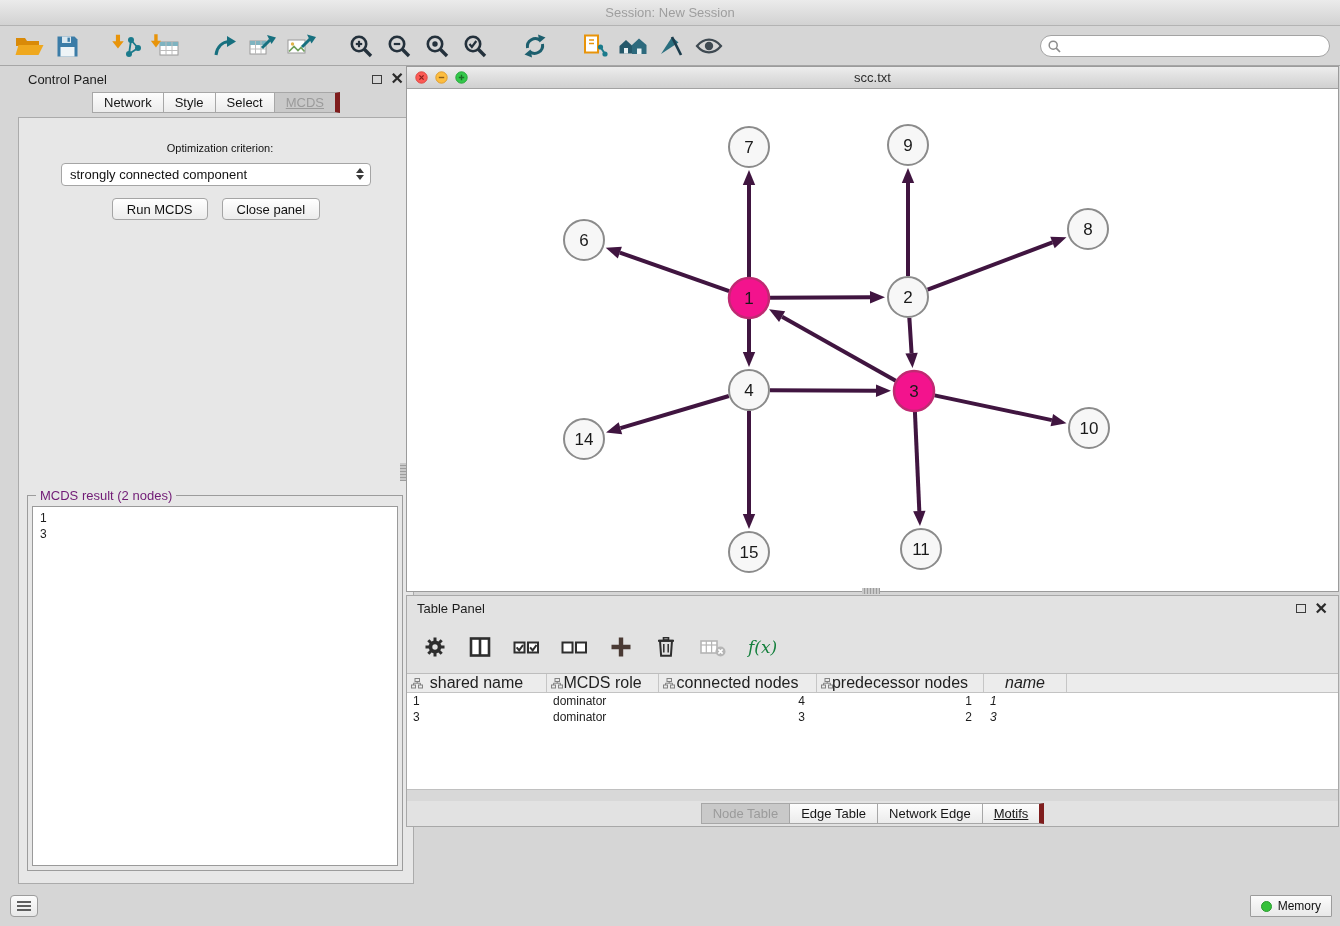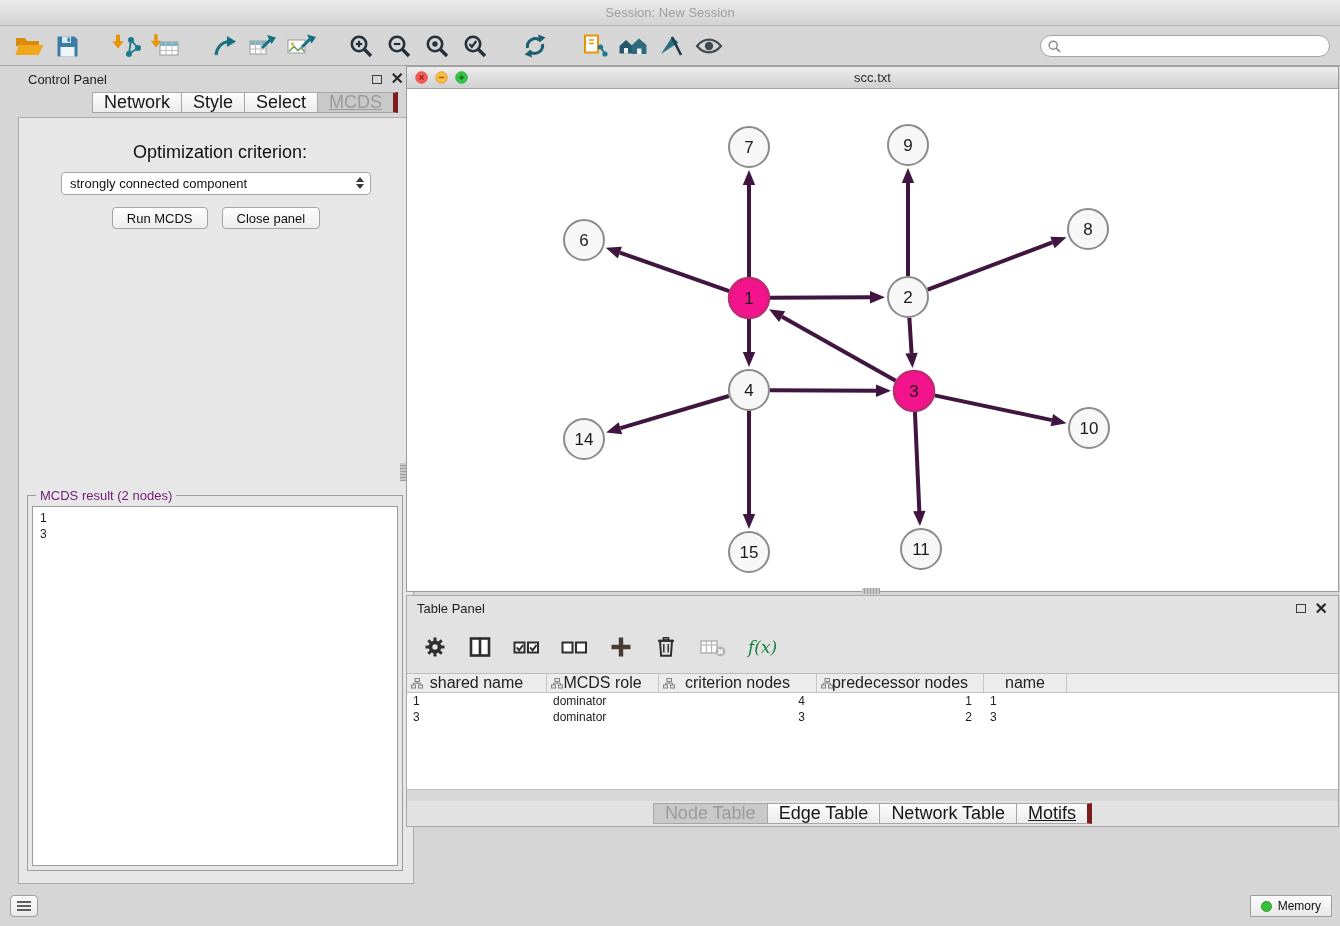--- a/index.html
+++ b/index.html
@@ -24,27 +24,27 @@
     font-family:inherit; background:transparent; height:18px; }
 
   
   .control-panel { position:absolute; left:16px; top:66px; width:400px; height:818px; }
   .panel-header { height:26px; display:flex; align-items:center; padding:0 12px;
     font-size:13px; color:#1c1c1c; }
   .win-icons { margin-left:auto; display:flex; align-items:center; gap:9px; }
   .float-icon { width:10px; height:9px; border:1.5px solid #3c3c3c; display:inline-block; }
   .close-x { font-size:16px; font-weight:bold; color:#2b2b2b; line-height:12px; }
   .cp-tabs { display:flex; margin-left:76px; height:21px; position:relative; z-index:2; }
-  .tab { padding:0 11px; font-size:18px; line-height:19px; color:#161616;
+  .tab { padding:0 11px; font-size:13px; line-height:19px; color:#161616;
     background:linear-gradient(#fdfdfd,#ebebeb); border:1px solid #a7a7a7; border-right:none; }
   .tab:last-child { border-right:5px solid #7f1d1d;text-decoration:underline; }
   .tab.active { background:#c9c9c9; color:#9b9b9b; }
   .cp-content { position:absolute; left:2px; right:2px; top:51px; bottom:0;
     background:#e7e7e7; border:1px solid #ababab; }
-  .opt-label { margin-top:24px; text-align:center; font-size:18px; color:#111;margin-left:8px; }
+  .opt-label { margin-top:24px; text-align:center; font-size:11px; color:#111;margin-left:8px; }
   .criterion { margin:9px auto 0; width:310px; height:23px; background:#fff;
     border:1px solid #a5a5a5; border-radius:4px; position:relative; display:flex;
     align-items:center; font-size:13px; color:#111; padding:0 8px; }
   .arrows { position:absolute; right:6px; top:4px; display:flex; flex-direction:column; gap:2px; }
   .tri-up { width:0; height:0; border-left:4px solid transparent; border-right:4px solid transparent;
     border-bottom:5px solid #3a3a3a; }
   .tri-down { width:0; height:0; border-left:4px solid transparent; border-right:4px solid transparent;
     border-top:5px solid #3a3a3a; }
   .cp-buttons { display:flex; justify-content:center; gap:14px; margin-top:12px; }
   .btn { height:22px; padding:0 14px; font-size:13px; color:#111;
@@ -81,21 +81,21 @@
     font-size:13px; color:#1c1c1c; }
   .tp-toolbar { height:52px; display:flex; align-items:center; padding:0 16px; gap:21px; }
   .tp-tool { display:flex; align-items:center; justify-content:center; }
   .fx-label { font-family:"DejaVu Serif",serif; font-style:italic; font-size:17px; color:#15803d; }
   .tp-table { flex:1; background:#fff; border-top:1px solid #bdbdbd; overflow:hidden; }
   .tp-cols { display:flex; height:19px; background:#ececec; border-bottom:1px solid #c3c3c3; }
   .tp-col { position:relative; border-right:1px solid #c6c6c6; font-size:16px; color:#222;
     display:flex; align-items:center; justify-content:center; }
   .tp-col .colicon { position:absolute; left:4px; top:4px; }
   .c0 { width:140px; } .c1 { width:112px; } .c2 { width:158px; }
-  .c3 { width:167px; } .c4 { width:83px; }
+  .c3 { width:167px; } .c4 { width:83px;font-style:italic; }
   .tp-row { display:flex; height:16px; align-items:center; font-size:12px; color:#1d1d1d; }
   .cell { height:16px; line-height:16px; }
   .al { padding-left:6px; text-align:left; }
   .ar { padding-right:12px; text-align:right; }
   .tp-scrollstrip { height:12px; background:#d8d8d8; border-top:1px solid #c0c0c0; }
   .tp-tabs { height:25px; display:flex; justify-content:center; align-items:flex-start;
     padding-top:2px; background:#e2e2e2; }
 
   
   .status-bar { position:absolute; left:0; top:885px; width:1340px; height:41px; background:#d6d6d6; }
@@ -463,21 +463,21 @@
       </span>
       <span class="tp-col c2">
         <svg class="colicon" width="12" height="11" viewBox="0 0 12 11">
           <g fill="none" stroke="#828282">
               <rect x="4" y="0.5" width="4.5" height="3"></rect>
           <rect x="0.5" y="7" width="4" height="3"></rect>
               <rect x="7.5" y="7" width="4" height="3"></rect>
           <path d="M6.2 3.5 V5.2 M2.5 7 V5.2 H9.5 V7"></path>
             </g>
         </svg>
-        <span>criterion nodes</span>
+        <span>connected nodes</span>
       </span>
       <span class="tp-col c3">
         <svg class="colicon" width="12" height="11" viewBox="0 0 12 11">
           <g fill="none" stroke="#828282">
               <rect x="4" y="0.5" width="4.5" height="3"></rect>
           <rect x="0.5" y="7" width="4" height="3"></rect>
               <rect x="7.5" y="7" width="4" height="3"></rect>
           <path d="M6.2 3.5 V5.2 M2.5 7 V5.2 H9.5 V7"></path>
             </g>
         </svg>
@@ -500,21 +500,21 @@
       <span class="cell c2 ar">3</span>
       <span class="cell c3 ar">2</span>
       <span class="cell c4 al">3</span>
     </div>
   </div>
 
   <div class="tp-scrollstrip"></div>
   <div class="tp-tabs">
     <span class="tab active">Node Table</span>
     <span class="tab">Edge Table</span>
-    <span class="tab">Network Table</span>
+    <span class="tab">Network Edge</span>
     <span class="tab">Motifs</span>
   </div>
 </div>
 
 <div class="status-bar">
   <span class="list-btn">
     <svg width="16" height="12" viewBox="0 0 16 12">
       <g stroke="#3a3a3a" stroke-width="1.6">
         <line x1="1" y1="2" x2="15" y2="2"></line>
           <line x1="1" y1="6" x2="15" y2="6"></line>

